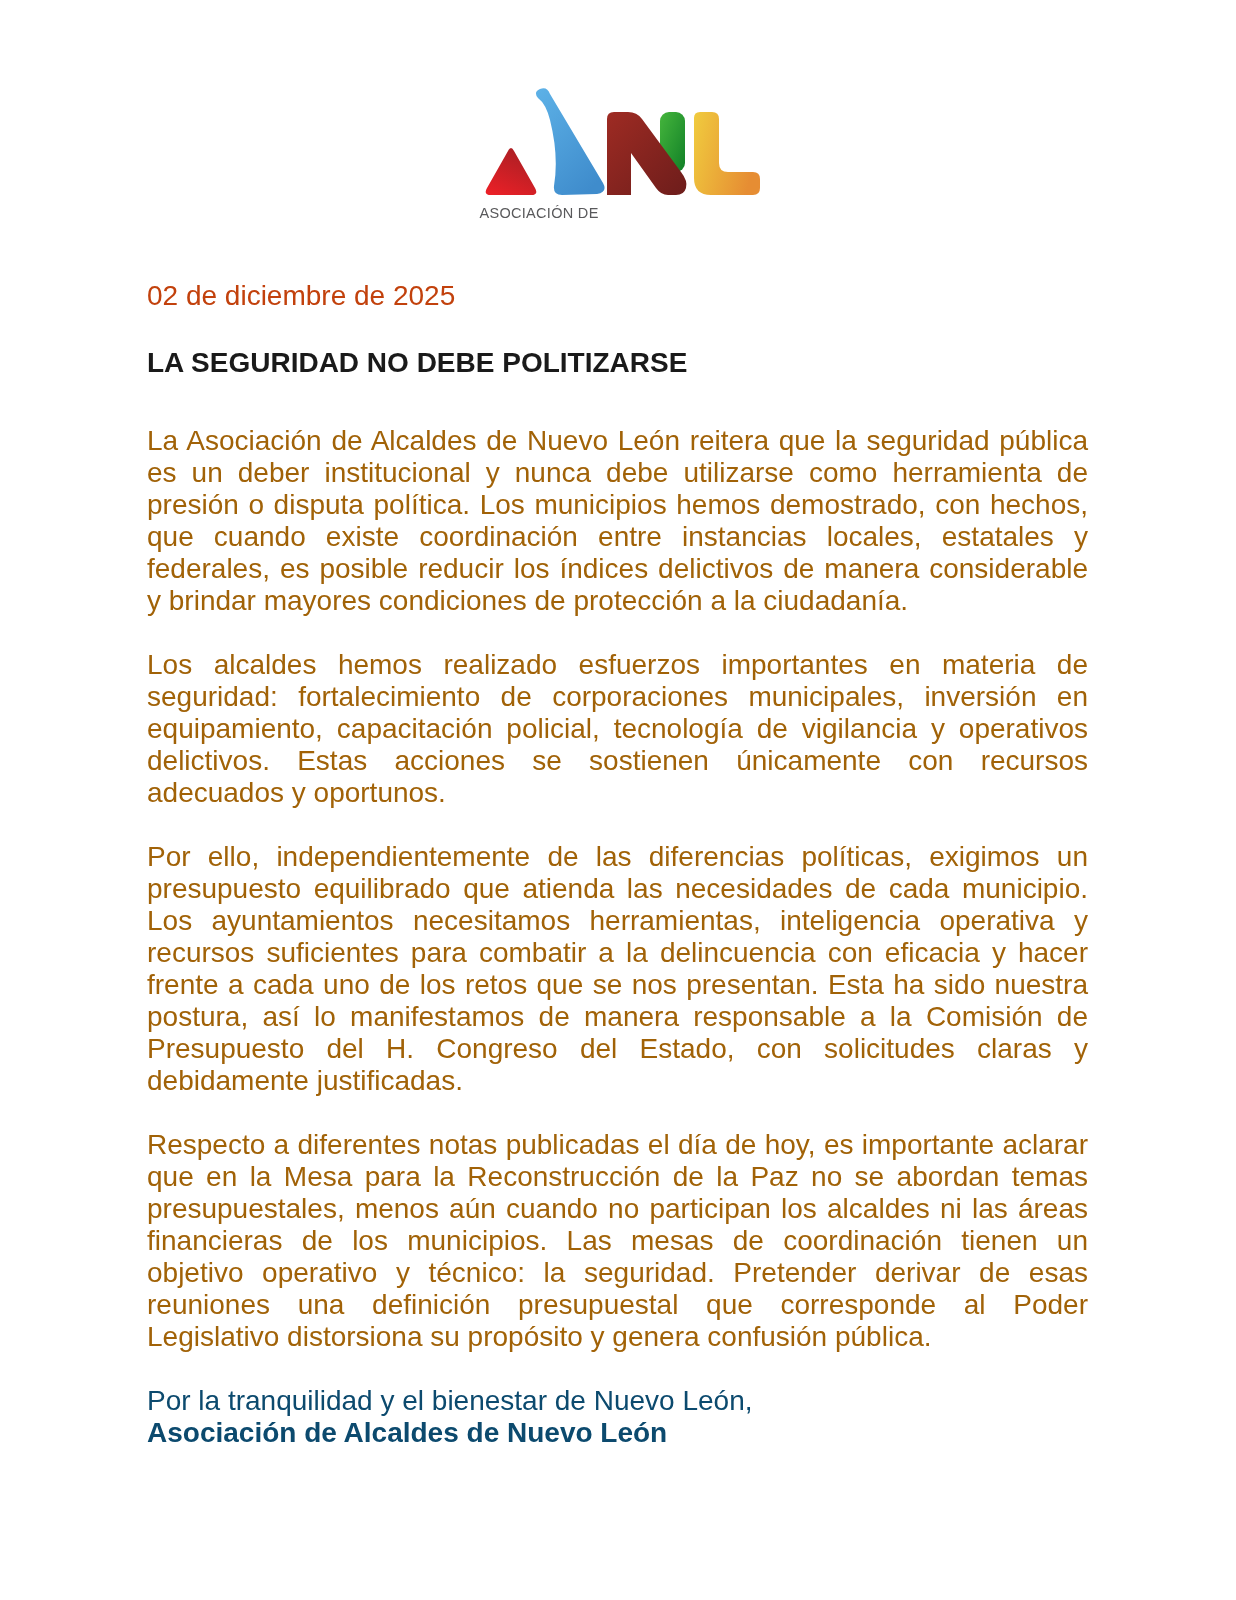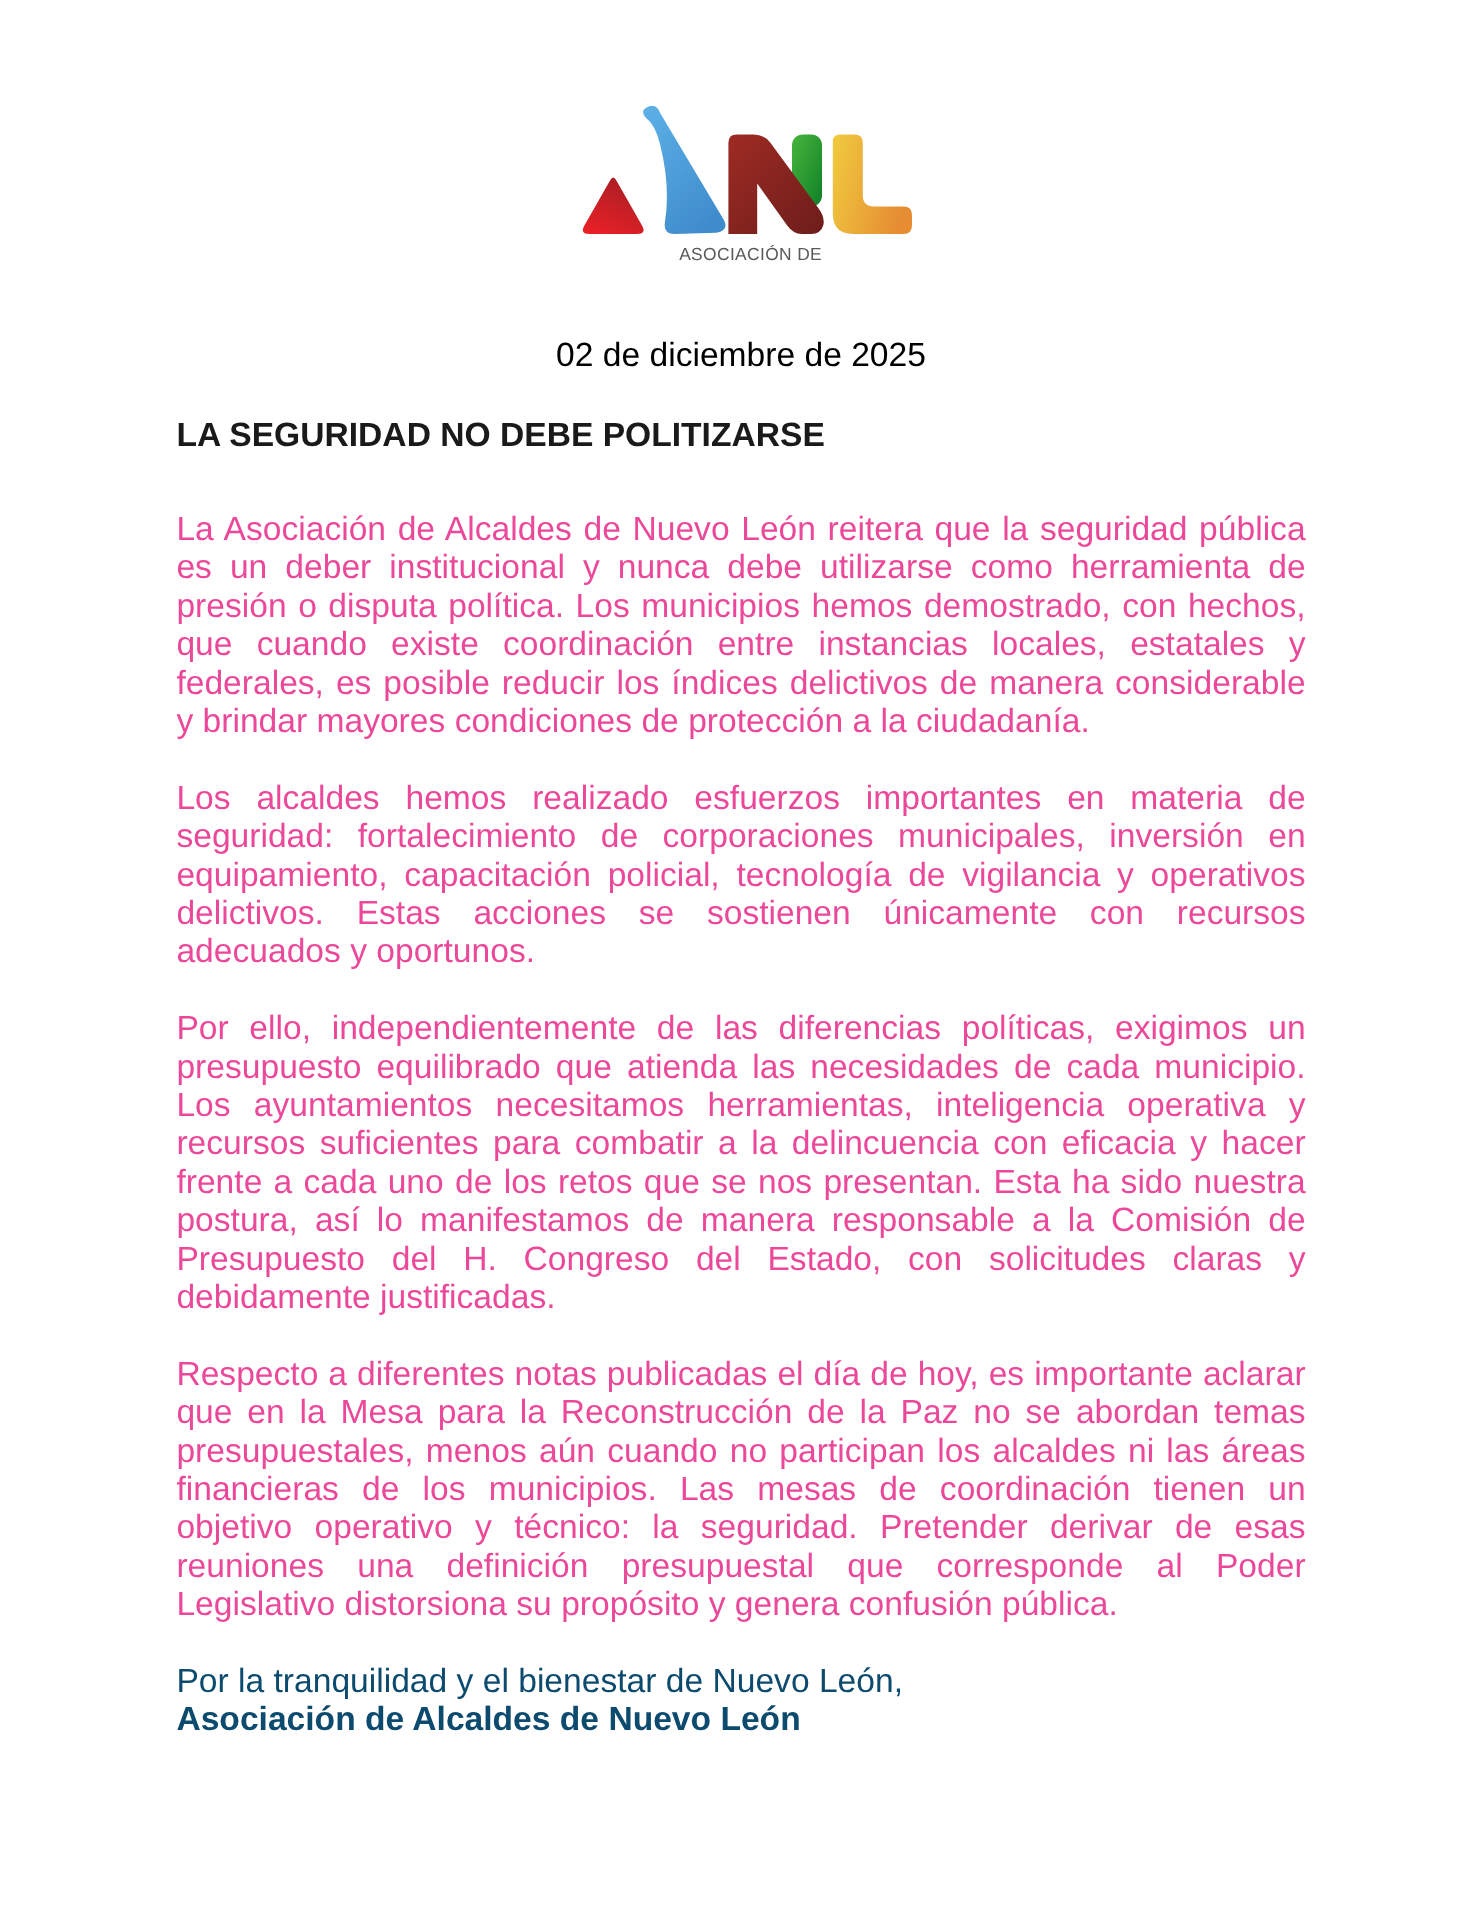--- a/index.html
+++ b/index.html
@@ -11,60 +11,59 @@
     background: #ffffff;
     font-family: "Liberation Sans", "DejaVu Sans", sans-serif;
     color: #1f1f1f;
     box-sizing: border-box;
     padding: 88px 148px 110px 147px;
   }
   .logo-block {
     width: 292px;
     margin: 0 auto;
     transform: translateX(8px);
-    text-align: center;
   }
   .logo-block svg { display: block; width: 290px; height: 110px; }
   .logo-sub {
     margin-top: 7px;
     font-size: 14.5px;
     letter-spacing: 0.3px;
     color: #59595b;
     line-height: 17px;
   }
   .logo-name {
     margin-top: 3px;
     font-size: 21px;
     font-weight: 700;
     letter-spacing: 0.1px;
     color: #232020;
     line-height: 25px;
   }
   .date-line {
     margin-top: 58px;
-    text-align: center;
+    text-align: left;
     font-size: 28px;
     line-height: 32px;
-    color: #000000;
+    color: #c2410c;
   }
   .title-line {
     margin-top: 35px;
     text-align: left;
     font-size: 28px;
     line-height: 32px;
     font-weight: 700;
     color: #1a1a1a;
   }
   .body-text { margin-top: 46px; }
   .body-text p {
     margin: 0 0 32px 0;
     font-size: 28px;
     line-height: 32px;
     text-align: justify;
-    color: #ec4899;
+    color: #a16207;
   }
   .closing { margin-top: 0; }
   .closing p {
     margin: 0;
     font-size: 28px;
     line-height: 32px;
     text-align: left;
     color: #0c4a6e;
   }
   .closing .signature { font-weight: 700; }

